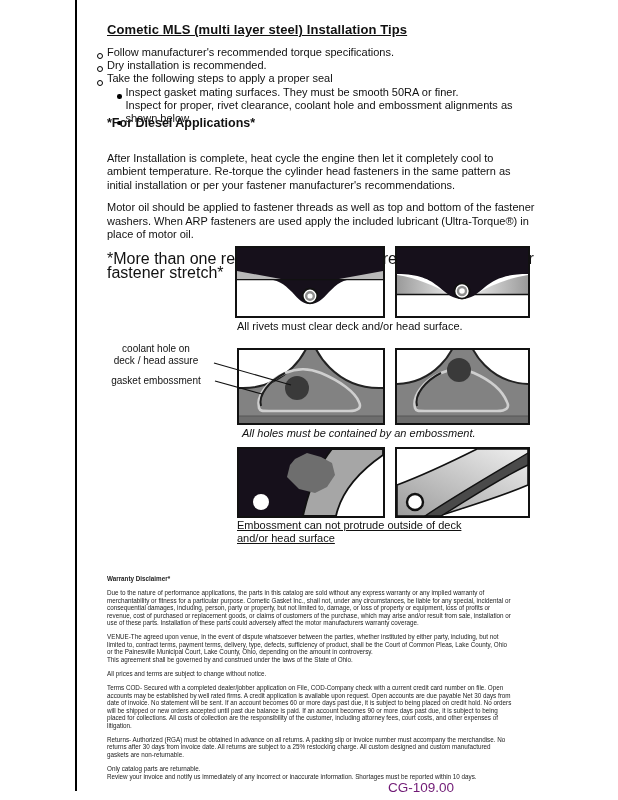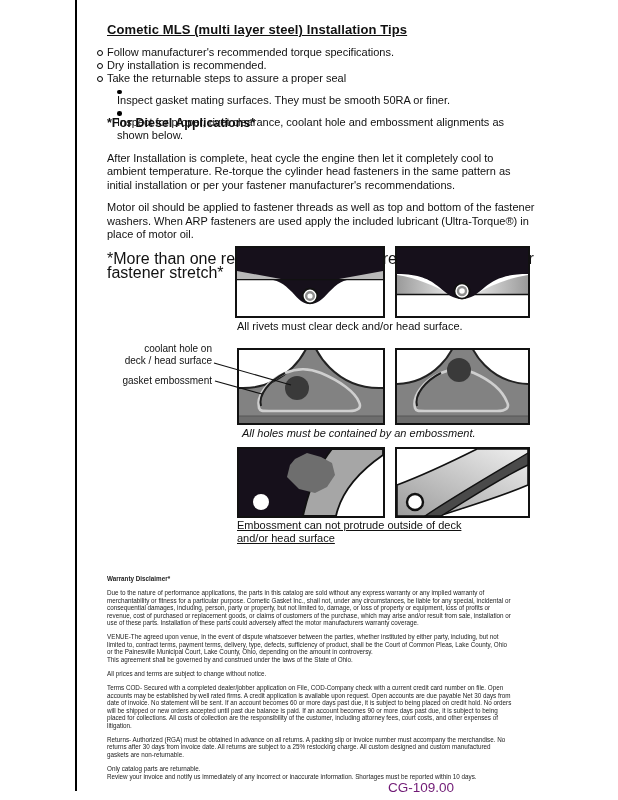--- a/index.html
+++ b/index.html
@@ -5,36 +5,36 @@
   html,body { margin:0; padding:0; background:#fff; }
   .page {
     position:relative; width:570px; height:800px; background:#ffffff;
     font-family:"Liberation Sans", sans-serif; color:#111; overflow:hidden;
   }
   .vrule { position:absolute; left:75px; top:0; width:2px; height:791px; background:#000; }
 
   
   .header-block { position:absolute; left:107px; top:22px; width:430px; }
   .title { font-size:13px; font-weight:bold; text-decoration:underline; margin:0 0 9px 0; letter-spacing:0.1px; }
-  .b-line { position:relative; display:flex; align-items:flex-start; font-size:11px; line-height:13.2px; margin-left:-10px; }
-  .b-line.sub { margin-left:10px;flex-direction:column; }
+  .b-line { position:relative; display:flex; align-items:flex-end; font-size:11px; line-height:13.2px; margin-left:-10px; }
+  .b-line.sub { margin-left:10px; }
   .mk-open { flex:0 0 auto; width:4px; height:4px; border:1px solid #000; border-radius:50%; margin:4px 4px 0 0; }
   .mk-fill { flex:0 0 auto; width:4.5px; height:4.5px; background:#000; border-radius:50%; margin:4px 4px 0 0; }
 
   
   .diesel-block { position:absolute; left:107px; top:116px; width:428px; }
   .diesel-h { font-size:12.5px; font-weight:bold; margin:0 0 22px 0; }
   .diesel-p { font-size:11px; line-height:13.4px; margin:0 0 9px 0; }
   .diesel-note { font-size:16px; line-height:13.4px; margin:11px 0 0 0; }
 
   
   .dg-label { position:absolute; font-size:13px; font-weight:600; letter-spacing:0.4px; text-align:center;margin-top:32px; }
   .dg-panel { position:absolute; }
   .dg-caption { position:absolute; font-size:11px; line-height:13px; }
-  .anno { position:absolute; font-size:10px; line-height:11.5px; text-align:right; }
+  .anno { position:absolute; font-size:10px; line-height:11.5px; text-align:center; }
   .overlay { position:absolute; left:0; top:0; pointer-events:none; }
 
   
   .legal-block { position:absolute; left:107px; top:575px; width:406px; font-size:6.3px; line-height:7.4px; color:#222; }
   .legal-h { font-weight:bold; margin:0 0 7px 0; }
   .legal-p { margin:0 0 7px 0; }
   .legal-p.tight { margin:0; }
   .footer-code { position:absolute; left:388px; top:780px; font-size:13.5px; color:#701a75; }
 </style>
 </head>
@@ -48,21 +48,21 @@
     <div class="b-line">
       <span class="mk-open"></span>
       <span>Follow manufacturer's recommended torque specifications.</span>
     </div>
     <div class="b-line">
       <span class="mk-open"></span>
       <span>Dry installation is recommended.</span>
     </div>
     <div class="b-line">
       <span class="mk-open"></span>
-      <span>Take the returnable steps to assure a proper seal</span>
+      <span>Take the following steps to apply a proper seal</span>
     </div>
     <div class="b-line sub">
       <span class="mk-fill"></span>
       <span>Inspect gasket mating surfaces.  They must be smooth 50RA or finer.</span>
     </div>
     <div class="b-line sub">
       <span class="mk-fill"></span>
       <span>Inspect for proper, rivet clearance, coolant hole and embossment alignments as shown below.</span>
     </div>
   </div>
@@ -111,21 +111,21 @@
     </svg>
   </div>
 
   <div class="dg-caption" style="left:237px; top:320px;">All rivets must clear deck and/or head surface.</div>
 
   <div class="dg-label" style="left:237px; top:334px; width:148px;">RIGHT</div>
   <div class="dg-label" style="left:395px; top:334px; width:135px;">WRONG</div>
 
   <div class="anno" style="left:100px; top:343px; width:112px;">
     <div>coolant hole on</div>
-    <div>deck / head surface</div>
+    <div>deck / head assure</div>
   </div>
   <div class="anno" style="left:100px; top:375px; width:112px;">gasket embossment</div>
 
   <div class="dg-panel" style="left:237px; top:348px;">
     <svg width="148" height="77" viewBox="0 0 148 77">
       <defs>
           <clipPath id="c2a">
             <rect x="2" y="2" width="144" height="73"></rect>
           </clipPath>
         </defs>

